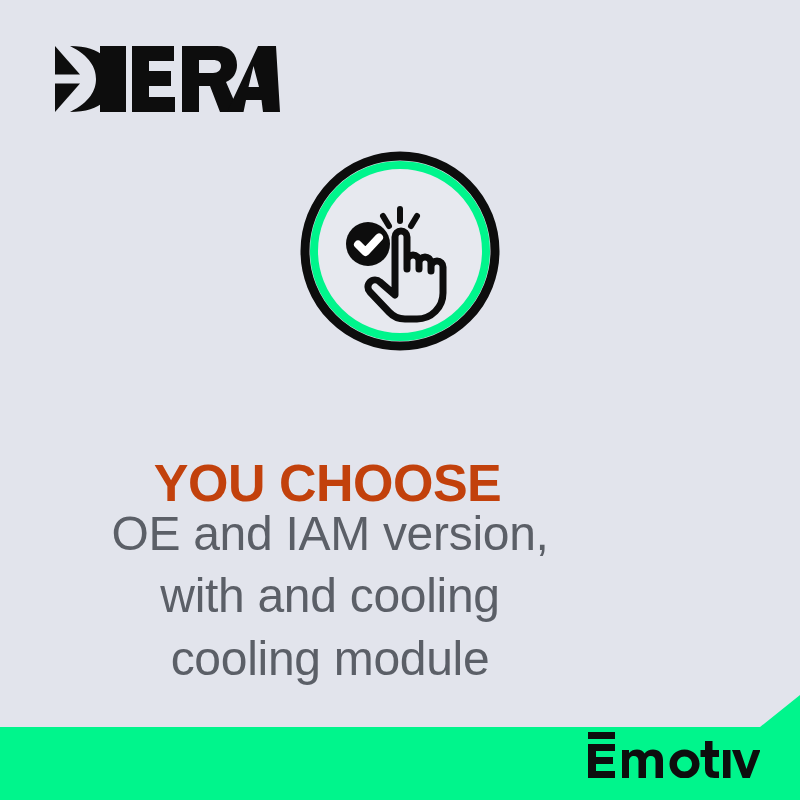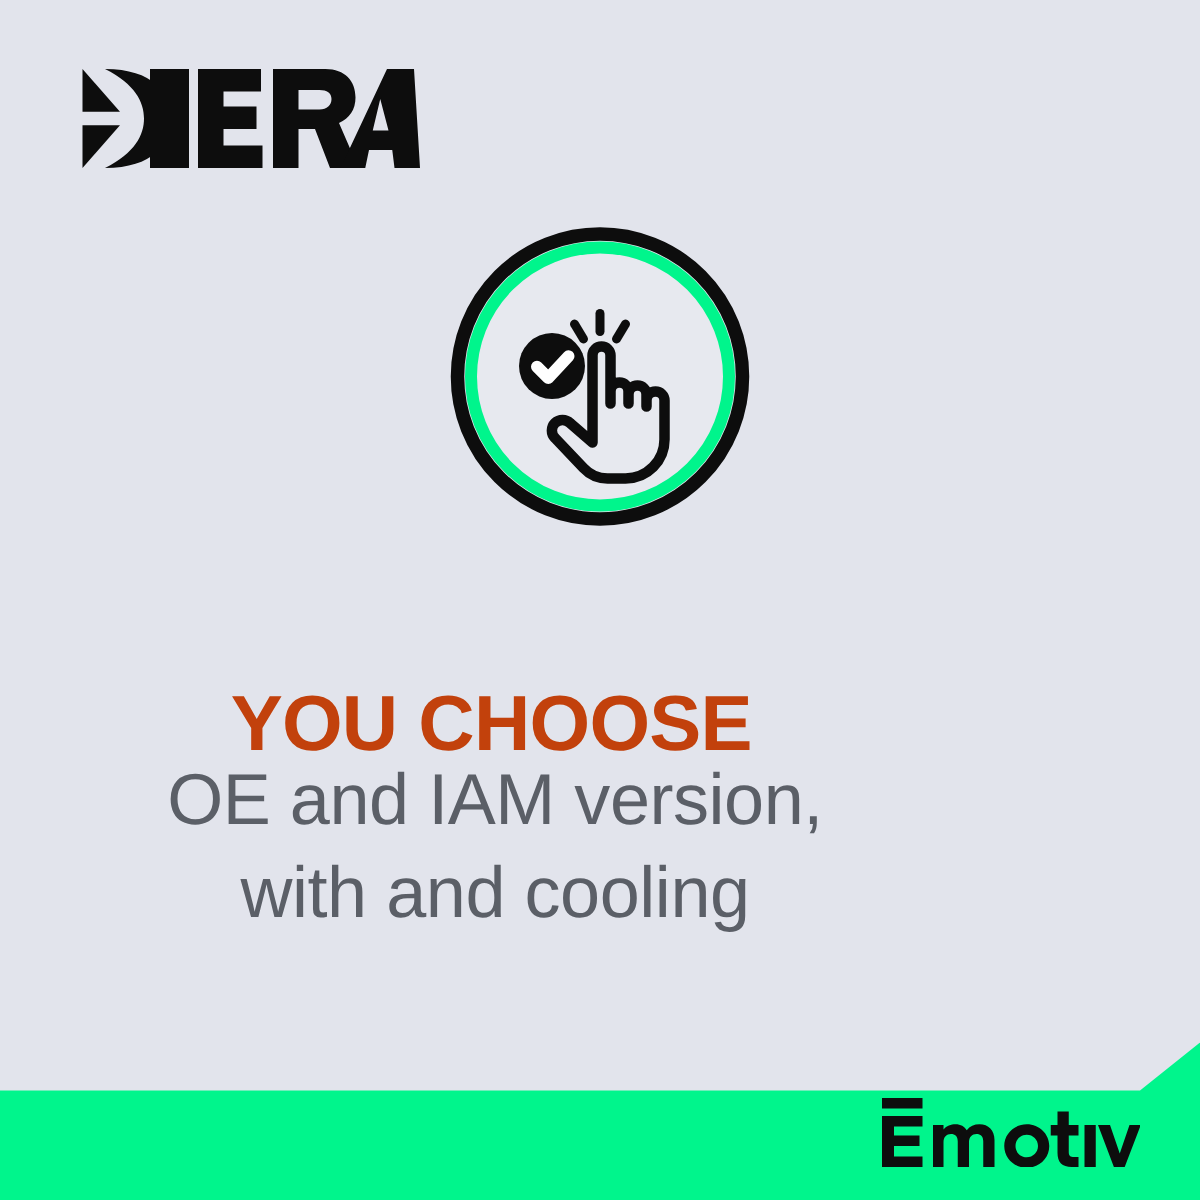--- a/index.html
+++ b/index.html
@@ -156,20 +156,21 @@
                  Z"></path>
       </g>
     </svg>
   </div>
 
   <div class="headline">YOU CHOOSE</div>
 
   <div class="subcopy">
     <span class="line">OE and IAM version,</span>
     <span class="line">with and cooling</span>
+    <span class="line">cooling module</span>
   </div>
 
   <div class="footer">
     <svg class="footer-shape" viewBox="0 0 800 105" preserveAspectRatio="none" aria-hidden="true">
       <path d="M0 32 H760 L800 0 V105 H0 Z" fill="#00f58c"></path>
     </svg>
 
     <svg class="footer-logo" width="172" height="46" viewBox="0 0 172 46" aria-hidden="true">
       <g fill="#0d0d0d">
 

